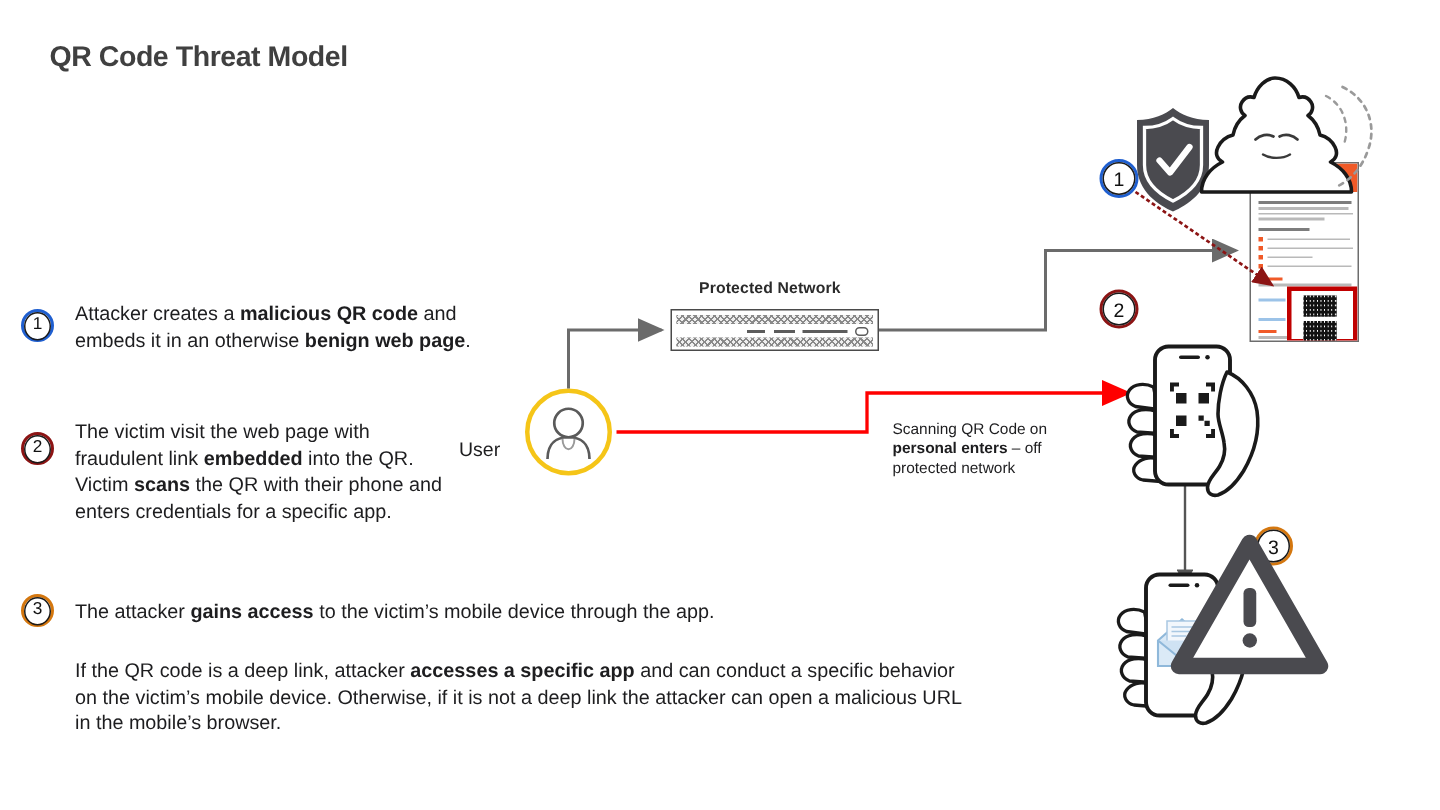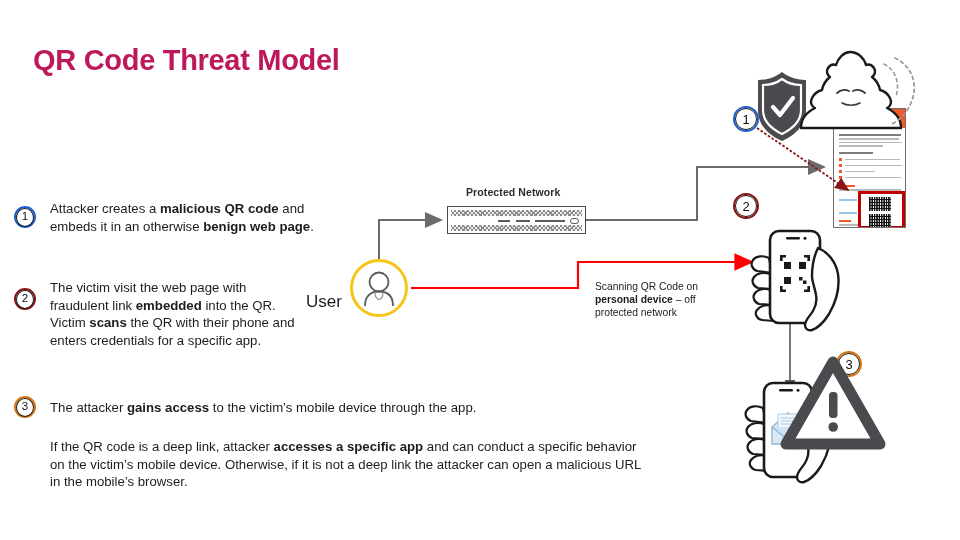--- a/index.html
+++ b/index.html
@@ -2,22 +2,22 @@
 <html><head>
 <meta charset="utf-8">
 <style>
   html,body{margin:0;padding:0;}
   body{
     width:960px;height:540px;background:#ffffff;overflow:hidden;position:relative;
     font-family:"Liberation Sans",sans-serif;color:#1a1a1a;
   }
   .stage{position:absolute;left:0;top:0;width:960px;height:540px;}
   #page-title{
-    position:absolute;left:33px;top:44px;font-size:29px;font-weight:bold;
-    letter-spacing:-0.3px;color:#be185d;
+    position:absolute;left:33px;top:28px;font-size:19px;font-weight:bold;
+    letter-spacing:-0.3px;color:#404040;
   }
   
   .numcircle{
     position:absolute;width:22px;height:22px;border-radius:50%;
     box-sizing:border-box;display:flex;align-items:center;justify-content:center;
     font-size:13px;font-weight:500;color:#111;background:#fff;
   }
   .nc-blue{border:2.2px solid #1f5fd0;}
   .nc-red{border:2.2px solid #8c1414;}
   .nc-orange{border:2.2px solid #d4770f;}
@@ -36,21 +36,21 @@
     position:absolute;box-sizing:border-box;border:1.6px solid #4a4a4a;background:#ffffff;
   }
   .fw-band{
     position:absolute;left:3px;right:3px;height:6px;
     background-image:repeating-linear-gradient(45deg,#8a8a8a 0 1px,transparent 1px 3px),
                      repeating-linear-gradient(-45deg,#8a8a8a 0 1px,transparent 1px 3px);
     background-color:#efefef;
   }
   .fw-dashline{position:absolute;height:1.6px;background:#5c5c5c;}
   .fw-led{position:absolute;width:7px;height:4px;border:1.3px solid #5c5c5c;border-radius:3px;}
-  .userlabel{position:absolute;font-size:17px;color:#1d1d1f;}
+  .userlabel{position:absolute;font-size:13px;color:#1d1d1f;}
   .usercircle{
     position:absolute;width:58px;height:58px;border-radius:50%;
     border:3px solid #F5C518;background:#fff;box-sizing:border-box;
   }
   .ann{position:absolute;font-size:10.3px;line-height:13.2px;color:#1d1d1f;}
   .ann b{font-weight:bold;}
   svg.overlay{position:absolute;left:0;top:0;width:960px;height:540px;pointer-events:none;}
   
   .webpage{
     position:absolute;background:#fff;border:1px solid #6d6d6d;box-sizing:border-box;
@@ -106,21 +106,21 @@
 
   <div class="userlabel" style="left:306px;top:292px;">User</div>
   <div class="usercircle" style="left:350px;top:259px;">
     <svg width="52" height="52" viewBox="0 0 52 52">
       <circle cx="26" cy="20" r="9.5" fill="none" stroke="#5a5a5a" stroke-width="1.8"></circle>
       <path d="M12 44 C12 33 18.5 29.5 26 29.5 C33.5 29.5 40 33 40 44" fill="none" stroke="#5a5a5a" stroke-width="1.8"></path>
       <path d="M22 30.5 C22 35 24 37.5 26 37.5 C28 37.5 30 35 30 30.5" fill="none" stroke="#9a9a9a" stroke-width="1.3"></path>
     </svg>
   </div>
 
-  <div class="ann" id="scan-annotation" style="left:595px;top:280px;width:122px;">Scanning QR Code on <b>personal device</b> – off protected network</div>
+  <div class="ann" id="scan-annotation" style="left:595px;top:280px;width:122px;">Scanning QR Code on <b>personal enters</b> – off protected network</div>
 
   <div class="numcircle nc-blue" style="left:733px;top:106px;width:26px;height:26px;">
     <span class="inner" style="width:20px;height:20px;font-size:13px;">1</span>
   </div>
   <div class="numcircle nc-red" style="left:733px;top:193px;width:26px;height:26px;">
     <span class="inner" style="width:20px;height:20px;font-size:13px;">2</span>
   </div>
   <div class="numcircle nc-orange" style="left:836px;top:351px;width:26px;height:26px;">
     <span class="inner" style="width:20px;height:20px;font-size:13px;">3</span>
   </div>

